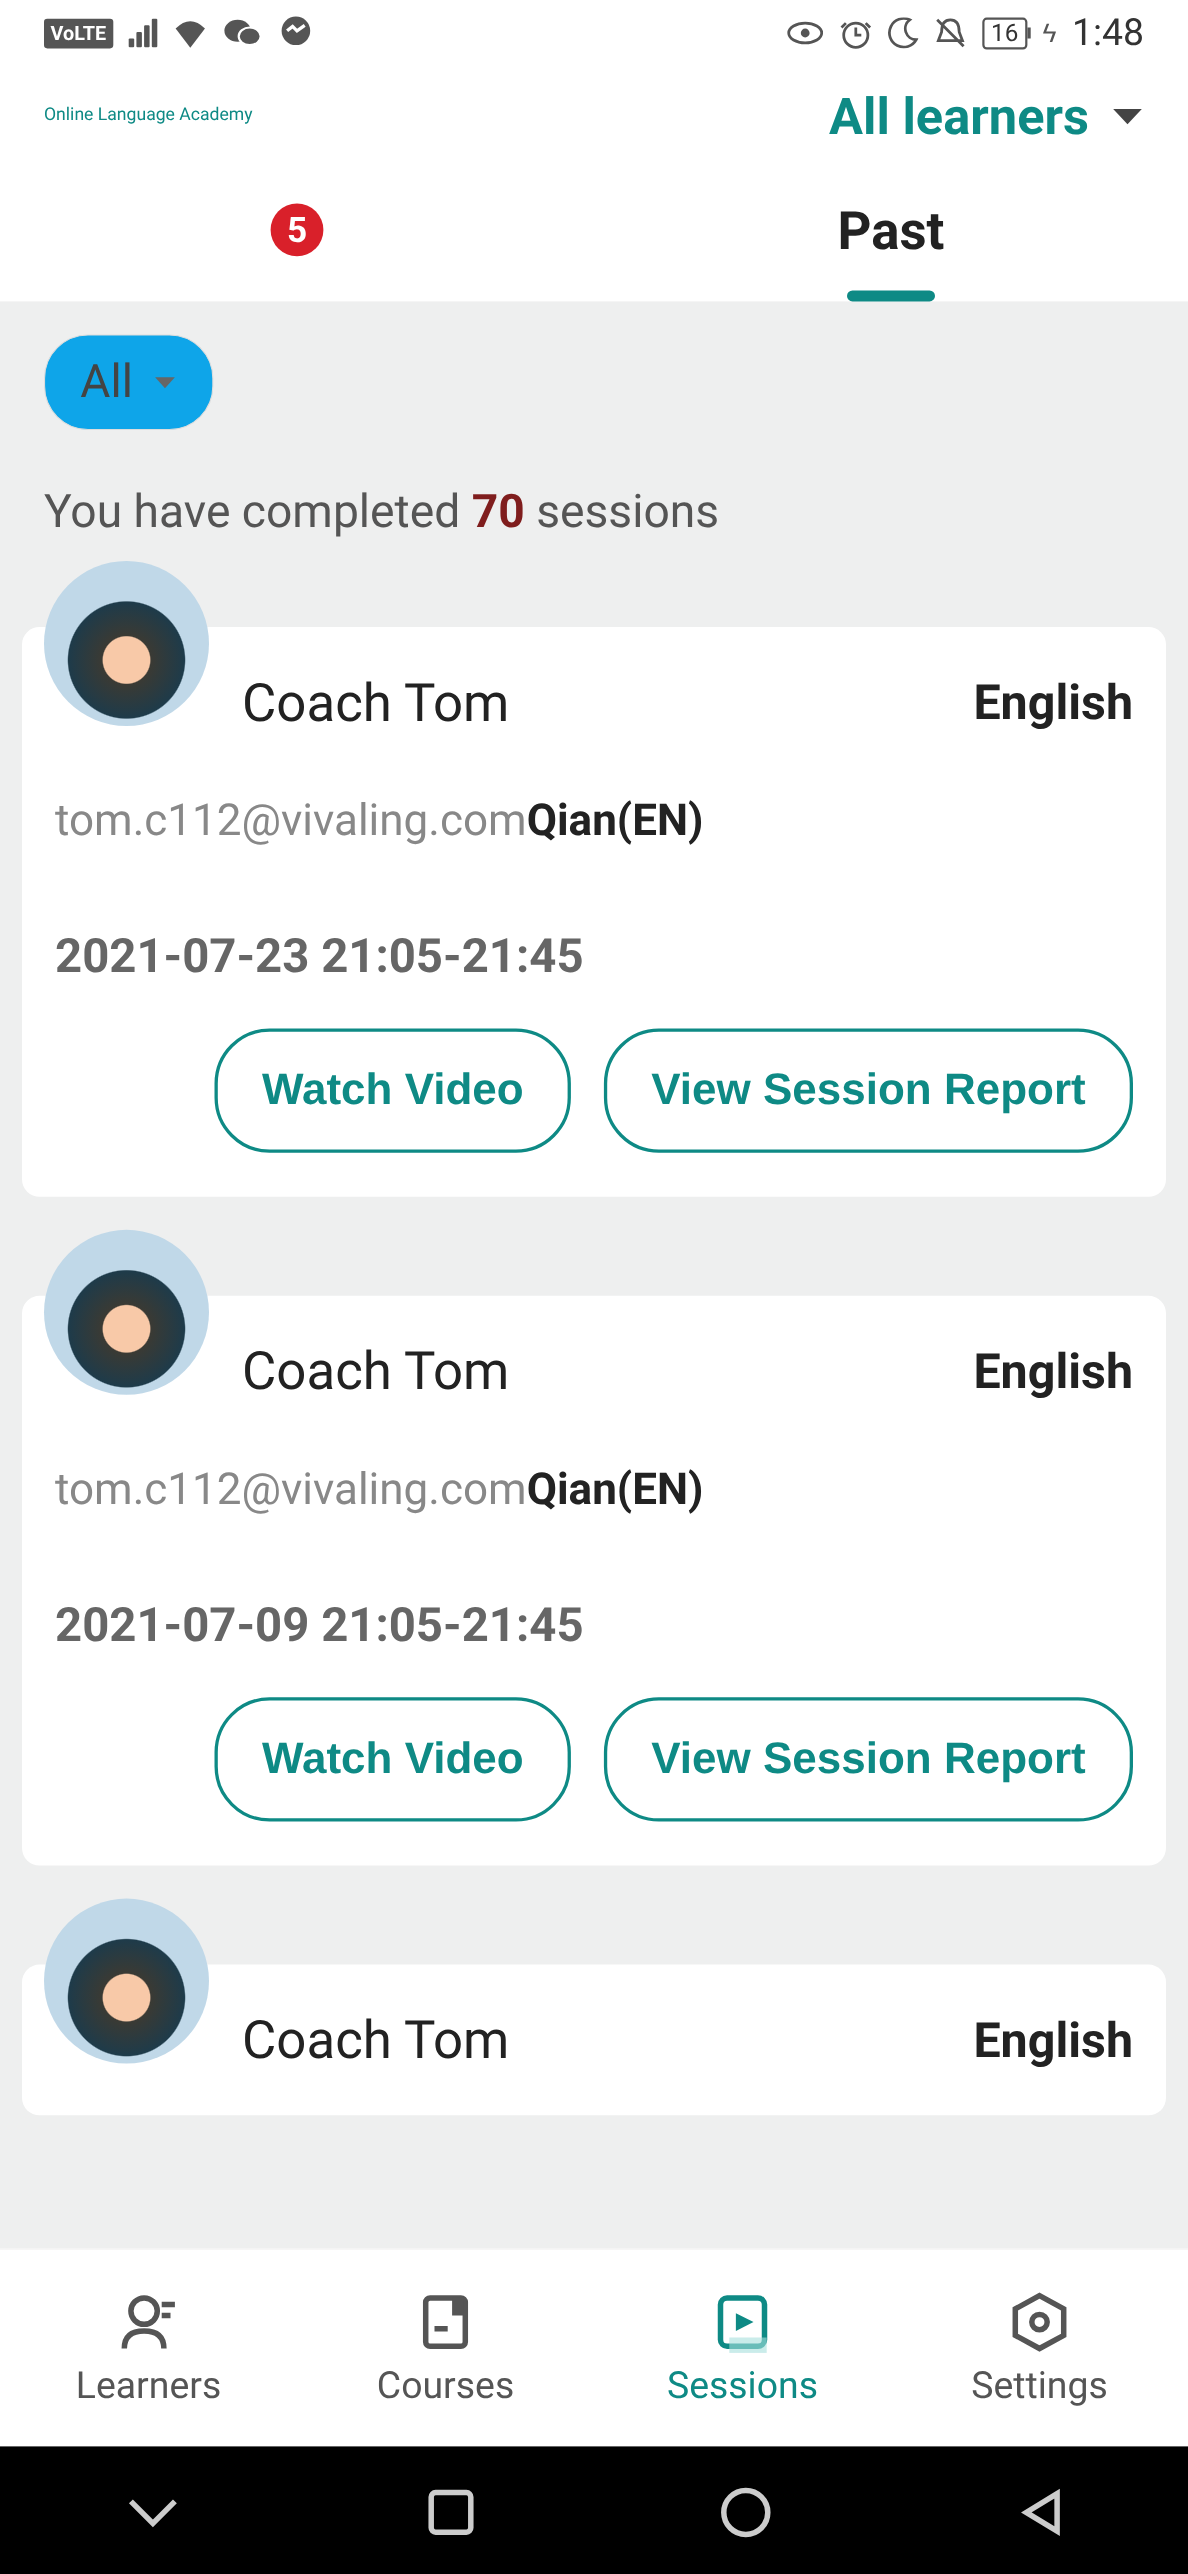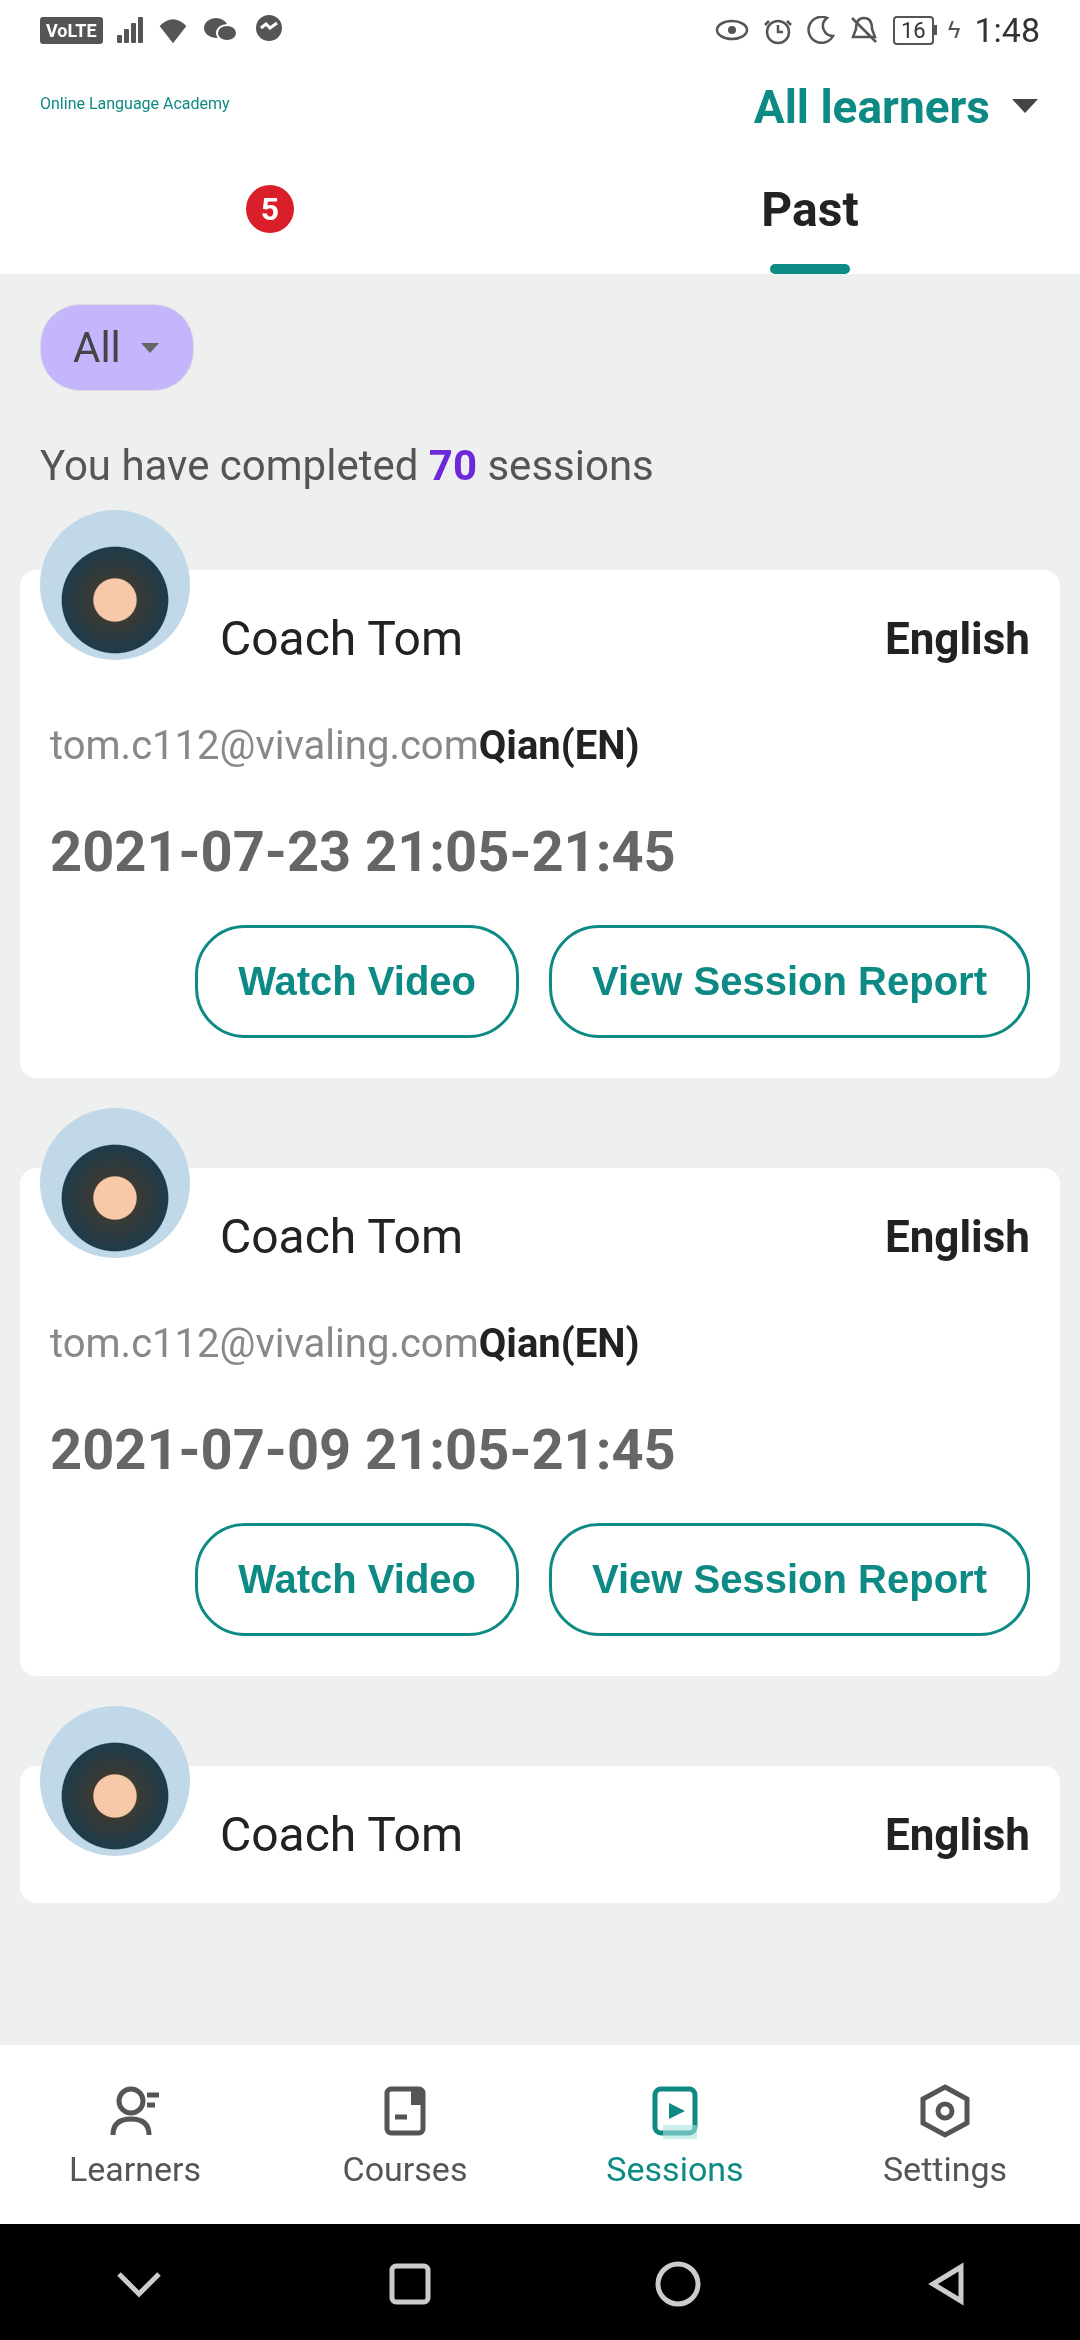--- a/index.html
+++ b/index.html
@@ -24,34 +24,34 @@
   
   
   .tabs { display: flex; height: 130px; }
   .tab { flex:1; display:flex; justify-content:center; align-items:center; gap:18px; font-size:48px; font-weight:bold; color:#8a8a8a; position:relative; }
   .tab.active { color:#222; }
   .tab.active::after { content:""; position:absolute; bottom:0; width:80px; height:10px; background:#0e8a85; border-radius:5px; }
   .badge { background:#d9202a; color:#fff; width:48px; height:48px; border-radius:24px; display:flex; align-items:center; justify-content:center; font-size:32px; }
   
   
   .content { background:#eeefef; padding: 30px 0 0; height: calc(2340px - 60px - 130px - 130px - 130px - 120px); overflow:hidden; }
-  .filter-chip { background:#c4b5fd; border:1px solid #ddd; border-radius:40px; padding:18px 32px; margin-left:40px; display:inline-flex; align-items:center; gap:18px; font-size:42px; color:#444; }
+  .filter-chip { background:#0ea5e9; border:1px solid #ddd; border-radius:40px; padding:18px 32px; margin-left:40px; display:inline-flex; align-items:center; gap:18px; font-size:42px; color:#444; }
   .completed-text { font-size:42px; color:#555; margin:50px 0 0 40px; }
-  .completed-text .count { color:#6d28d9; font-weight:bold; }
+  .completed-text .count { color:#7f1d1d; font-weight:bold; }
   
   .cards { padding: 50px 20px 0; display:flex; flex-direction:column; gap:60px; }
   .card { background:#fff; border-radius:16px; padding:40px 30px 40px; position:relative; }
   .avatar { width:150px; height:150px; border-radius:75px; position:absolute; top:-60px; left:20px; background: radial-gradient(circle at 50% 60%, #f8c9a8 18%, #3a3a34 19%, #1e3b4a 45%, #c0d8e8 46%); }
   .card-row1 { display:flex; justify-content:space-between; align-items:center; padding-left:170px; }
   .coach-name { font-size:48px; color:#222; }
   .lang { font-size:44px; font-weight:bold; color:#222; }
   .card-row2 { display:flex; justify-content:flex-start; margin-top:55px; font-size:40px; }
   .email { color:#888; }
   .learner { color:#222; font-weight:bold; }
-  .datetime { font-size:56px; font-weight:bold; color:#666; margin-top:50px; }
+  .datetime { font-size:43px; font-weight:bold; color:#666; margin-top:76px; }
   .card-actions { display:flex; justify-content:flex-end; gap:30px; margin-top:40px; }
   .pill-btn { border:3px solid #0e8a85; color:#0e8a85; background:#fff; border-radius:50px; padding:31px 40px; font-size:40px; font-weight:bold; }
   
   
   .bottom-nav { height:180px; background:#fff; display:flex; border-top:1px solid #eee; }
   .nav-item { flex:1; display:flex; flex-direction:column; align-items:center; justify-content:center; gap:8px; color:#555; font-size:34px; }
   .nav-item.active { color:#0e8a85; }
   .nav-ico { width:60px; height:60px; display:flex; align-items:center; justify-content:center; }
   
   

